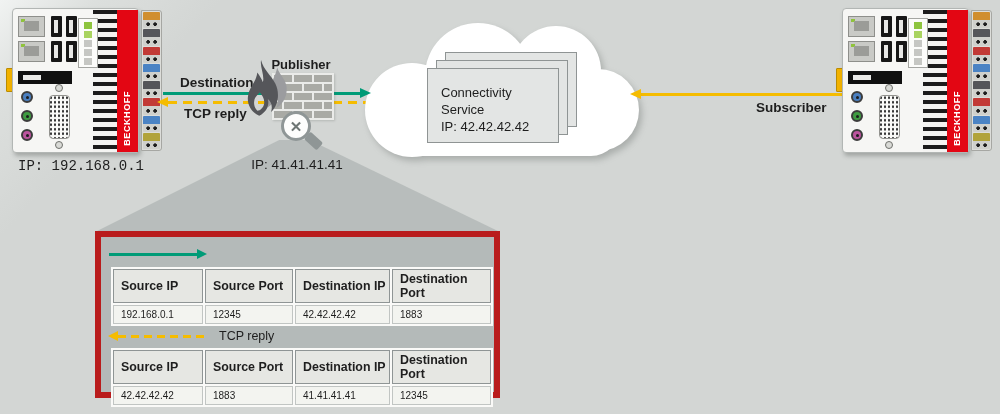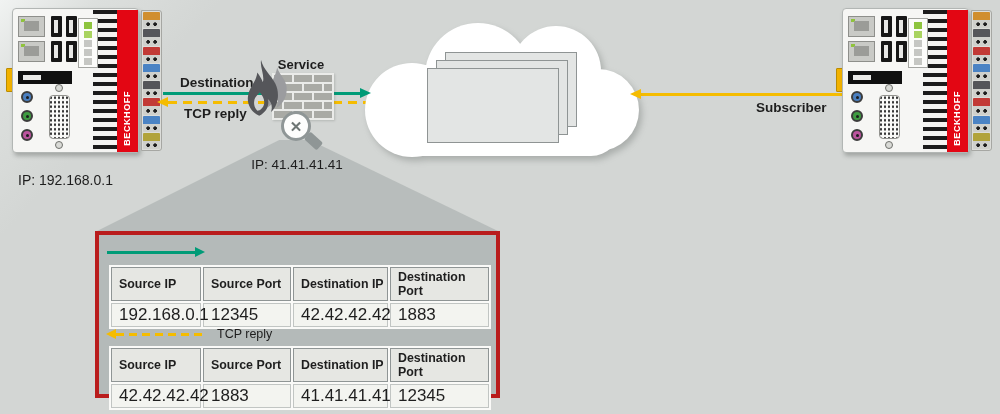--- a/index.html
+++ b/index.html
@@ -96,35 +96,35 @@
 
   
   .cloud-svg { position:absolute; left:358px; top:18px; z-index:3;
     filter:drop-shadow(3px 4px 3px rgba(95,100,98,.35)); }
   .card { position:absolute; width:132px; height:75px; background:#e3e5e4;
     border:1px solid #8f9494; z-index:4; }
   .card.front { padding:15px 0 0 13px; font-size:13px; line-height:17px; }
 
   
   .panel { position:absolute; left:95px; top:231px; width:405px; height:167px;
-    background:#b4bab9; border:4px solid #b91c1c; z-index:8; }
+    background:#b4bab9; border:6px solid #b91c1c; z-index:8; }
   .p-line-green { position:absolute; left:8px; top:16px; width:90px; height:2.5px; background:#009B77; }
   .p-head-green { position:absolute; left:96px; top:12px; width:0; height:0;
     border-left:10px solid #009B77; border-top:5px solid transparent; border-bottom:5px solid transparent; }
   .p-line-ydash { position:absolute; left:17px; top:98px; width:88px; height:3px;
     background:repeating-linear-gradient(90deg, #F5BC00 0 8px, transparent 8px 13px); }
   .p-head-yellow { position:absolute; left:7px; top:94px; width:0; height:0;
     border-right:10px solid #F5BC00; border-top:5px solid transparent; border-bottom:5px solid transparent; }
   .p-reply-label { position:absolute; left:118px; top:92px; font-size:12.5px; }
   table.nat { position:absolute; left:10px; width:382px; border-collapse:separate;
     border-spacing:2px; background:#fafaf8; table-layout:fixed; }
   table.nat.t1 { top:30px; } table.nat.t2 { top:111px; }
   table.nat th { background:#e6e7e3; border:1px solid #8f9595; font-size:12.4px; font-weight:bold;
     text-align:left; padding:2px 0 2px 7px; height:20px; }
-  table.nat td { background:#f3f4f0; border:1px solid #c1c5c3; font-size:17px;
+  table.nat td { background:#f3f4f0; border:1px solid #c1c5c3; font-size:10px;
     text-align:left; padding:1px 0 1px 7px; height:19px; }
 </style>
 </head>
 <body>
 
 <div class="line-green abs" style="left:163px; top:92px; width:200px;"></div>
 <div class="line-ydash abs" style="left:168px; top:101px; width:198px;"></div>
 <div class="head-left-y" style="left:157px; top:97px; z-index:5;"></div>
 <div class="line-yellow abs" style="left:640px; top:93px; width:204px;"></div>
 
@@ -140,26 +140,28 @@
     <circle cx="54" cy="92" r="47"></circle>
     <circle cx="120" cy="58" r="53"></circle>
     <circle cx="198" cy="53" r="45"></circle>
     <circle cx="240" cy="92" r="41"></circle>
     <rect x="22" y="80" width="240" height="58" rx="29"></rect>
   </g>
 </svg>
 <div class="card" style="left:445px; top:52px;"></div>
 <div class="card" style="left:436px; top:60px;"></div>
 <div class="card front" style="left:427px; top:68px;">
+  <div>Connectivity Service</div>
+  <div>IP: 42.42.42.42</div>
 </div>
 
 <div class="head-right" style="left:360px; top:88px; z-index:5;"></div>
 <div class="head-left-y" style="left:630px; top:89px; z-index:5;"></div>
 
-<div class="fw-label" style="left:262px; top:57px; width:78px;">Service</div>
+<div class="fw-label" style="left:262px; top:57px; width:78px;">Publisher</div>
 <div class="bricks" style="left:272px; top:73px;">
   <div class="brow">
       <span class="br f"></span>
       <span class="br f"></span>
       <span class="br f"></span>
     </div>
   <div class="brow">
       <span class="br h"></span>
       <span class="br f"></span>
       <span class="br f"></span>
@@ -234,21 +236,21 @@
     <div class="tseg" style="--c:#d08e2e;"></div>
       <div class="tseg" style="--c:#55565a;"></div>
     <div class="tseg" style="--c:#c23a36;"></div>
       <div class="tseg" style="--c:#4a83c4;"></div>
     <div class="tseg" style="--c:#55565a;"></div>
       <div class="tseg" style="--c:#c23a36;"></div>
     <div class="tseg" style="--c:#4a83c4;"></div>
       <div class="tseg" style="--c:#b1a33b;"></div>
   </div>
 </div>
-<div class="ip-label" style="left:18px; top:172px;">IP: 192.168.0.1</div>
+<div class="ip-label" style="left:18px; top:158px;font-family:Liberation Mono, monospace;">IP: 192.168.0.1</div>
 
 <div class="device" style="left:842px; top:8px;">
   <div class="dev-tab-yellow"></div>
   <div class="dev-body">
     <div class="eth-col">
         <div class="eth-port"></div>
         <div class="eth-port"></div>
       </div>
     <div class="usb-grid">
         <span class="usb"></span>

